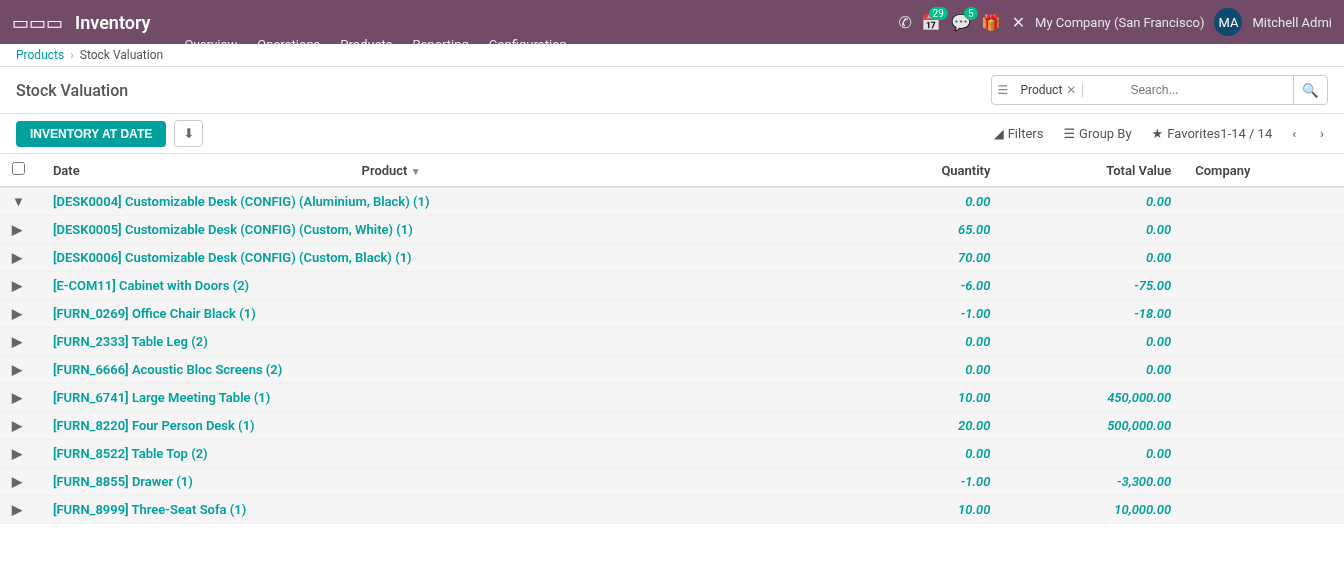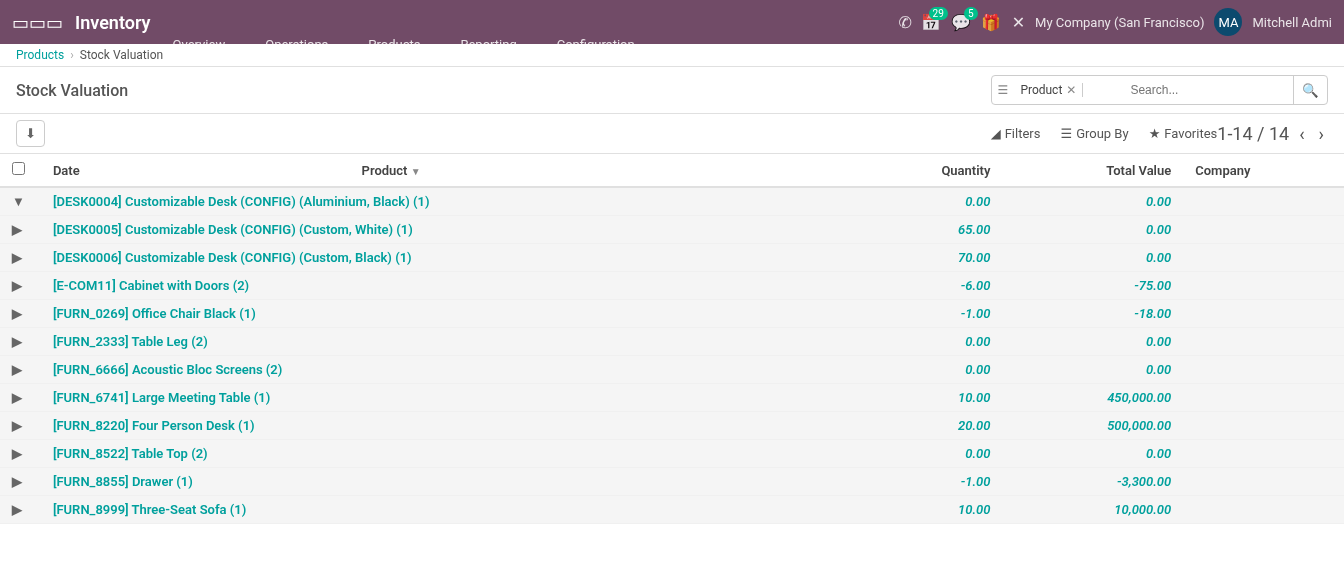--- a/index.html
+++ b/index.html
@@ -9,22 +9,22 @@
     .top-nav {
       background: #714B67;
       color: #fff;
       display: flex;
       align-items: center;
       height: 44px;
       padding: 0 12px;
       gap: 8px;
     }
     .nav-apps-icon { color: #fff; font-size: 18px; cursor: pointer; margin-right: 4px; }
-    .nav-brand { font-size: 18px; font-weight: 600; color: #fff; margin-right: 4px; }
-    .nav-menu { display: flex; gap: 20px; flex: 1; margin-top: 44px; }
+    .nav-brand { font-size: 18px; font-weight: 600; color: #fff; margin-right: 16px; }
+    .nav-menu { display: flex; gap: 0; flex: 1; margin-top: 44px; }
     .nav-menu-item { color: rgba(255,255,255,0.85); padding: 4px 10px; border-radius: 4px; cursor: pointer; font-size: 13px; }
     .nav-right { display: flex; align-items: center; gap: 10px; margin-left: auto; }
     .nav-icon { color: rgba(255,255,255,0.85); font-size: 16px; cursor: pointer; position: relative; }
     .nav-badge { background: #00C08B; color: #fff; border-radius: 10px; font-size: 10px; padding: 1px 4px; position: absolute; top: -6px; right: -6px; }
     .nav-badge-msg { background: #00C08B; }
     .nav-company { color: rgba(255,255,255,0.85); font-size: 13px; cursor: pointer; }
     .nav-avatar { width: 28px; height: 28px; border-radius: 50%; background: #0c4a6e; display: flex; align-items: center; justify-content: center; font-size: 13px; color: #fff; font-weight: normal; }
     .nav-user { color: rgba(255,255,255,0.85); font-size: 13px; }
 
     
@@ -51,21 +51,21 @@
     .filter-bar {
       display: flex;
       align-items: center;
       justify-content: space-between;
       padding: 6px 16px;
       border-bottom: 1px solid #e0e0e0;
       background: #fff;
     }
     .filter-bar-left { display: flex; gap: 16px; align-items: center; }
     .filter-btn { display: flex; align-items: center; gap: 4px; cursor: pointer; color: #555; font-size: 13px; }
-    .pagination { display: flex; align-items: center; gap: 6px; color: #555; font-size: 18px; }
+    .pagination { display: flex; align-items: center; gap: 16px; color: #555; font-size: 13px; }
     .pagination-nav { cursor: pointer; color: #555; padding: 2px 4px; }
 
     
     .table-container { overflow-x: auto; }
     table { width: 100%; border-collapse: collapse; font-size: 13px; }
     thead th {
       padding: 8px 12px;
       text-align: left;
       border-bottom: 2px solid #e0e0e0;
       font-weight: 600;
@@ -156,20 +156,21 @@
         <span class="search-tag-close">✕</span>
       </div>
       <input class="search-input" type="text" placeholder="Search..." style="">
       <button class="search-go">🔍</button>
     </div>
   </div>
 </div>
 
 <div class="filter-bar">
   <div class="filter-bar-left" style="display: flex; align-items: center; gap: 0px; flex: 1 1 0%;">
+    <button class="btn-primary" style="margin-right: 8px;">INVENTORY AT DATE</button>
     <button class="btn-icon" title="Download" style="margin-right: auto;">⬇</button>
     <span style="flex:1"></span>
 
   <div style="display: flex; align-items: center; gap: 20px;">
         <span class="filter-btn">
       <span>◢</span>
       <span>Filters</span>
     </span>
         <span class="filter-btn">
       <span>☰</span>

